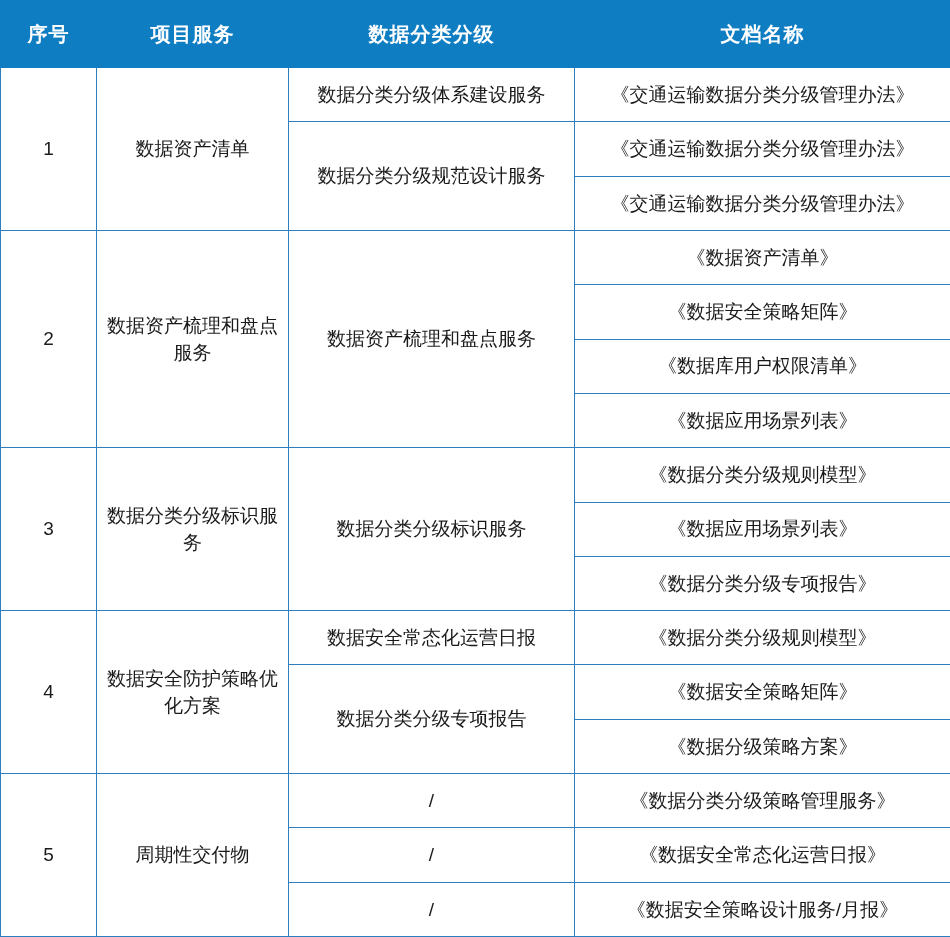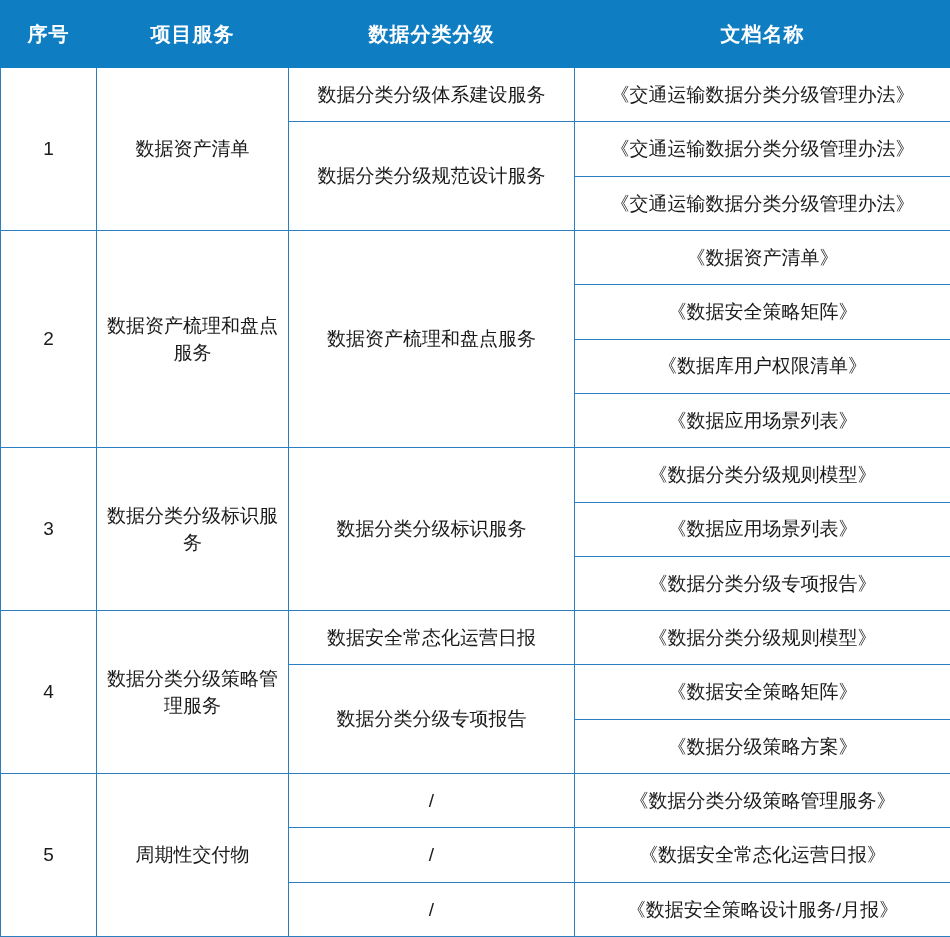--- a/index.html
+++ b/index.html
@@ -112,21 +112,21 @@
         <td class="doc-cell">《数据分类分级规则模型》</td>
       </tr>
       <tr>
         <td class="doc-cell">《数据应用场景列表》</td>
       </tr>
       <tr>
         <td class="doc-cell">《数据分类分级专项报告》</td>
       </tr>
       <tr>
         <td class="seq-cell" rowspan="3">4</td>
-        <td class="service-cell" rowspan="3">数据分类分级策略管理服务</td>
+        <td class="service-cell" rowspan="3">数据安全防护策略优化方案</td>
         <td class="metric-cell" rowspan="1">数据安全常态化运营日报</td>
         <td class="doc-cell">《数据分类分级规则模型》</td>
       </tr>
       <tr>
         <td class="metric-cell" rowspan="2">数据分类分级专项报告</td>
         <td class="doc-cell">《数据安全策略矩阵》</td>
       </tr>
       <tr>
         <td class="doc-cell">《数据分级策略方案》</td>
       </tr>

